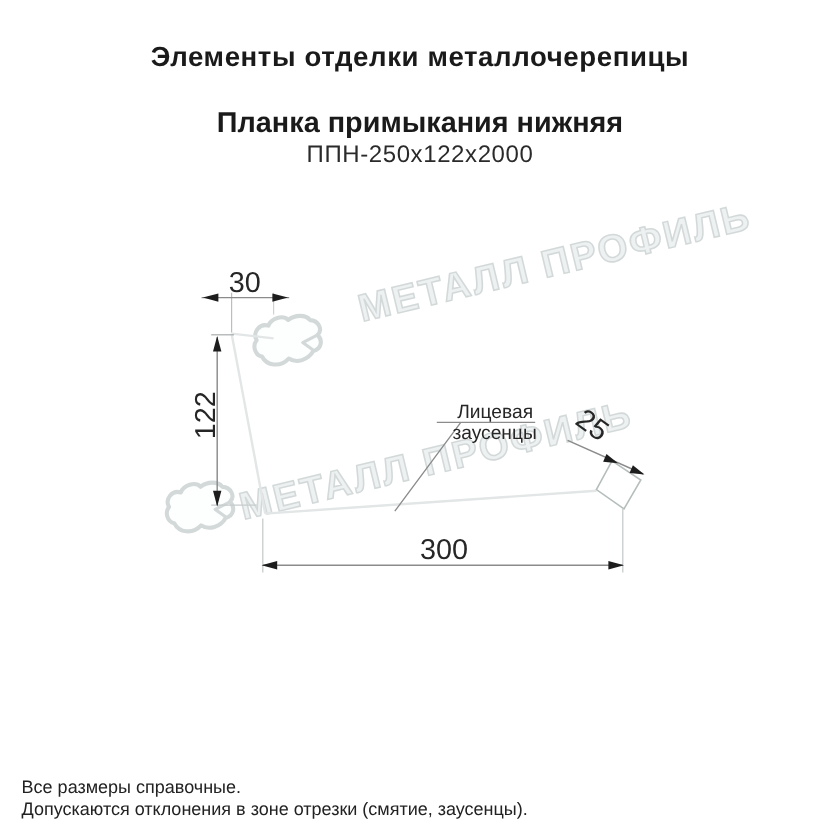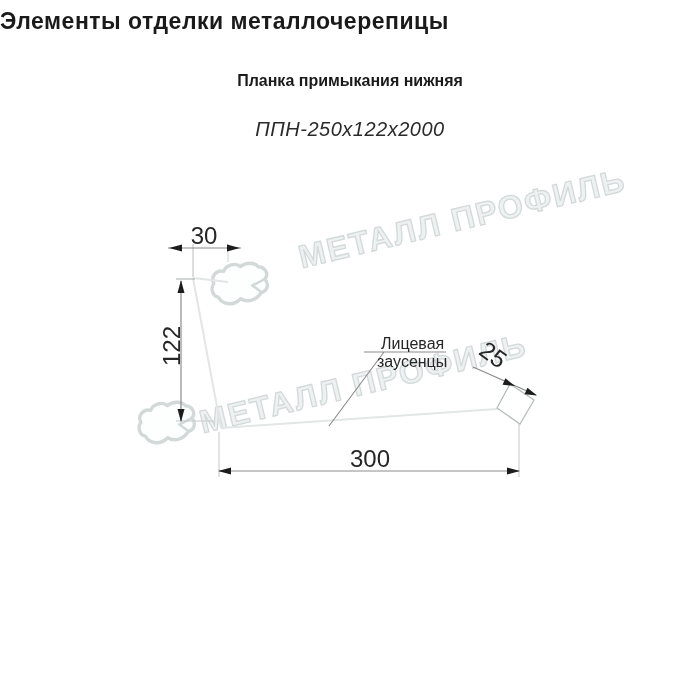--- a/index.html
+++ b/index.html
@@ -6,32 +6,32 @@
   html,body { width:700px; height:700px; }
   body {
     background:#ffffff;
     font-family:"Liberation Sans", sans-serif;
     position:relative;
     overflow:hidden;
     color:#1c1c1c;
   }
   .abs { position:absolute; }
   .page-title {
-    left:0; top:8px; width:700px;
-    text-align:left; font-size:23px; font-weight:bold;
+    left:0; top:34px; width:700px;
+    text-align:center; font-size:23px; font-weight:bold;
     letter-spacing:0.5px; color:#1a1a1a;
   }
   .subtitle {
-    left:0; top:72px; width:700px;
-    text-align:center; font-size:16px; font-weight:bold; color:#1a1a1a;
+    left:0; top:89px; width:700px;
+    text-align:center; font-size:24px; font-weight:bold; color:#1a1a1a;
   }
   .product-code {
     left:0; top:118px; width:700px;
     text-align:center; font-size:20px; font-weight:normal;
-    letter-spacing:0.5px; color:#2a2a2a;font-style:italic;
+    letter-spacing:0.5px; color:#2a2a2a;
   }
   .watermark {
     font-size:32px; font-weight:bold; letter-spacing:2px;
     white-space:nowrap;
     color:#eef1f1;
     -webkit-text-stroke:1.3px #d3d9d9;
     transform-origin:0 0;
     z-index:1;
   }
   .wm-upper { left:295px; top:240px; transform:rotate(-13.5deg); }
@@ -122,13 +122,15 @@
 
 <div class="abs dim-text dim-20">30</div>
 <div class="abs dim-text dim-122">122</div>
 <div class="abs dim-text dim-250">300</div>
 <div class="abs dim-text dim-25">25</div>
 
 <div class="abs face-label face-1">Лицевая</div>
 <div class="abs face-label face-2">заусенцы</div>
 
 <div class="abs footnotes">
+  <div>Все размеры справочные.</div>
+  <div>Допускаются отклонения в зоне отрезки (смятие, заусенцы).</div>
 </div>
 
 </body></html>

